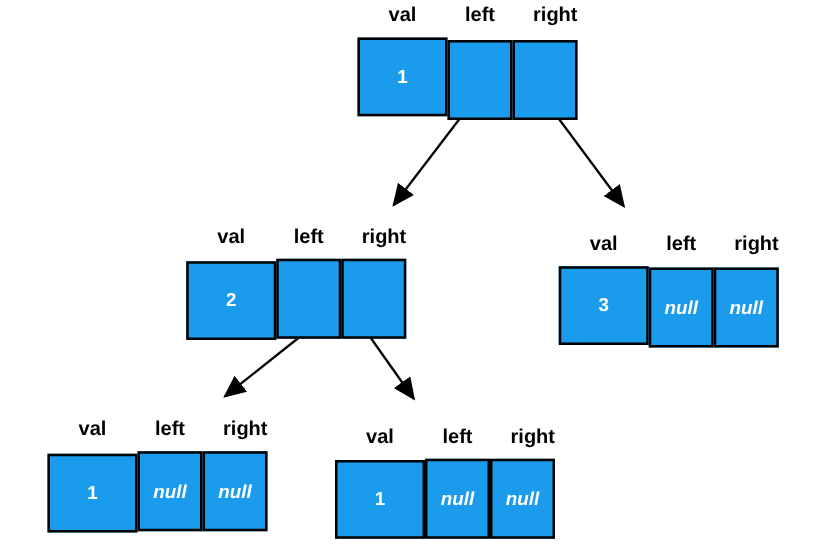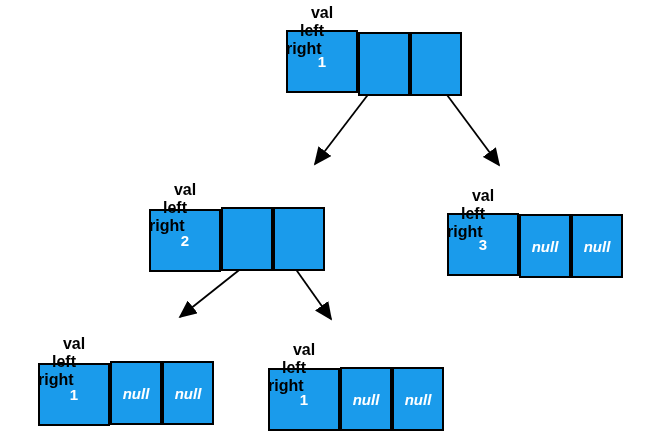--- a/index.html
+++ b/index.html
@@ -18,25 +18,24 @@
     overflow:hidden;
   }
   .edges{position:absolute;left:0;top:0;width:658px;height:448px;pointer-events:none;}
   .node{position:absolute;width:176px;}
   .headers{
     position:absolute;left:0;top:-26px;width:176px;
     display:flex;
     font-weight:700;font-size:16px;line-height:18px;
     color:var(--header-text);
     letter-spacing:0px;
-    flex-direction:column;
   }
   .headers .h-val{width:72px;text-align:center;}
   .headers .h-left{width:52px;text-align:center;}
-  .headers .h-right{width:52px;text-align:left;}
+  .headers .h-right{width:52px;text-align:right;}
   .cells{display:flex;align-items:flex-start;}
   .cell{
     box-sizing:border-box;
     background:var(--cell-fill);
     border:2px solid var(--cell-border);
     display:flex;align-items:center;justify-content:center;
     color:var(--value-text);
     font-weight:700;font-size:15px;
   }
   .cell.val{width:72px;height:63px;}

